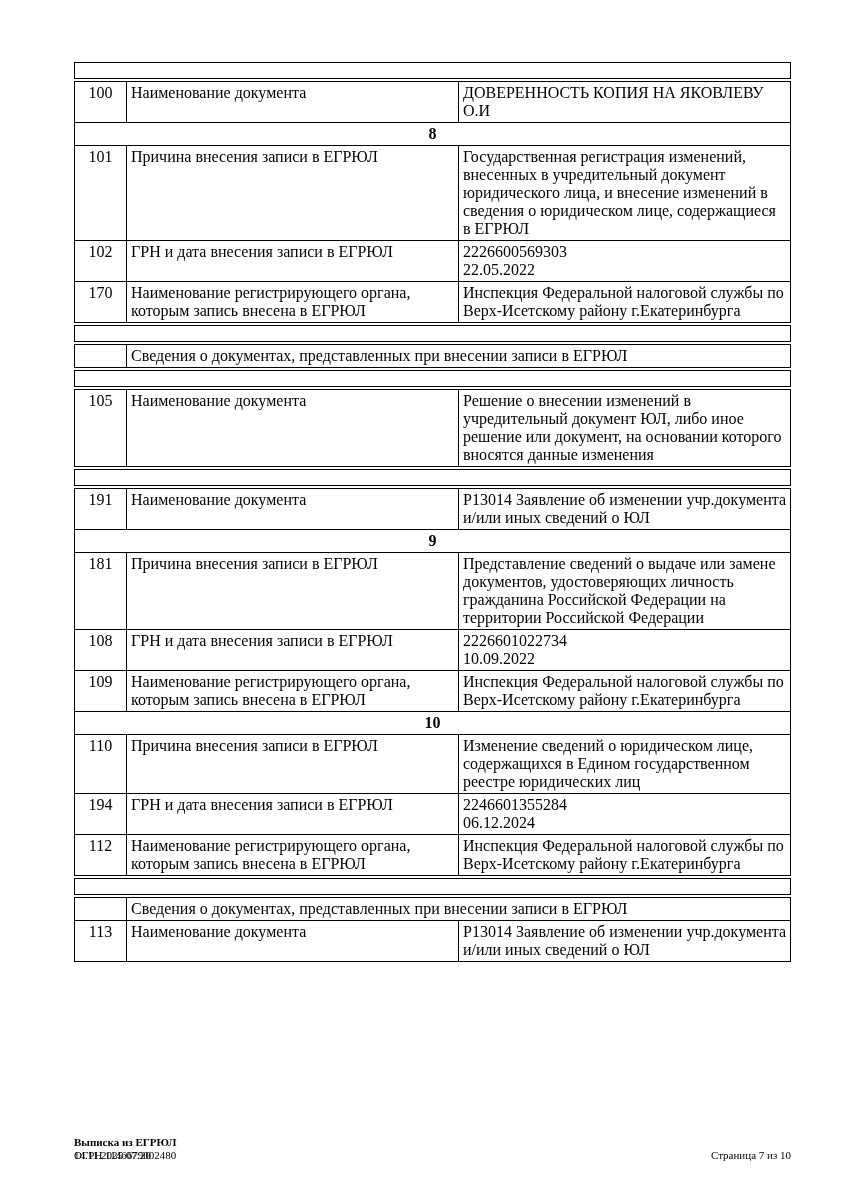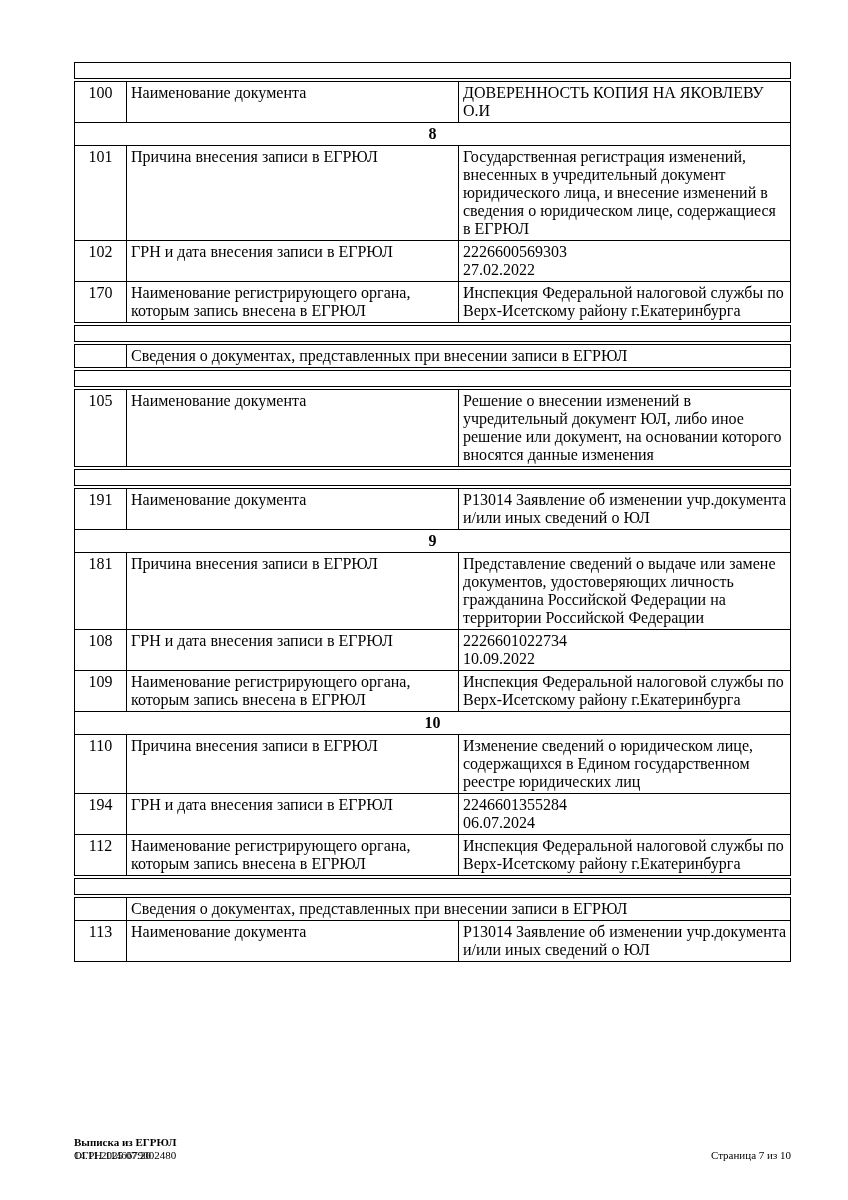--- a/index.html
+++ b/index.html
@@ -109,21 +109,21 @@
     </tr>
     <tr>
       <td class="numcell">101</td>
       <td>Причина внесения записи в ЕГРЮЛ</td>
       <td class="valcell">Государственная регистрация изменений, внесенных в учредительный документ юридического лица, и внесение изменений в сведения о юридическом лице, содержащиеся в ЕГРЮЛ</td>
     </tr>
     <tr>
       <td class="numcell">102</td>
       <td>ГРН и дата внесения записи в ЕГРЮЛ</td>
       <td class="valcell">2226600569303
-27.02.2022</td>
+22.05.2022</td>
     </tr>
     <tr>
       <td class="numcell">170</td>
       <td>Наименование регистрирующего органа, которым запись внесена в ЕГРЮЛ</td>
       <td class="valcell">Инспекция Федеральной налоговой службы по Верх-Исетскому району г.Екатеринбурга</td>
     </tr>
   </tbody>
     </table>
 
   <table class="frag">
@@ -230,21 +230,21 @@
     </tr>
     <tr>
       <td class="numcell">110</td>
       <td>Причина внесения записи в ЕГРЮЛ</td>
       <td class="valcell">Изменение сведений о юридическом лице, содержащихся в Едином государственном реестре юридических лиц</td>
     </tr>
     <tr>
       <td class="numcell">194</td>
       <td>ГРН и дата внесения записи в ЕГРЮЛ</td>
       <td class="valcell">2246601355284
-06.07.2024</td>
+06.12.2024</td>
     </tr>
     <tr>
       <td class="numcell">112</td>
       <td>Наименование регистрирующего органа, которым запись внесена в ЕГРЮЛ</td>
       <td class="valcell">Инспекция Федеральной налоговой службы по Верх-Исетскому району г.Екатеринбурга</td>
     </tr>
   </tbody>
     </table>
 
   <table class="frag">

